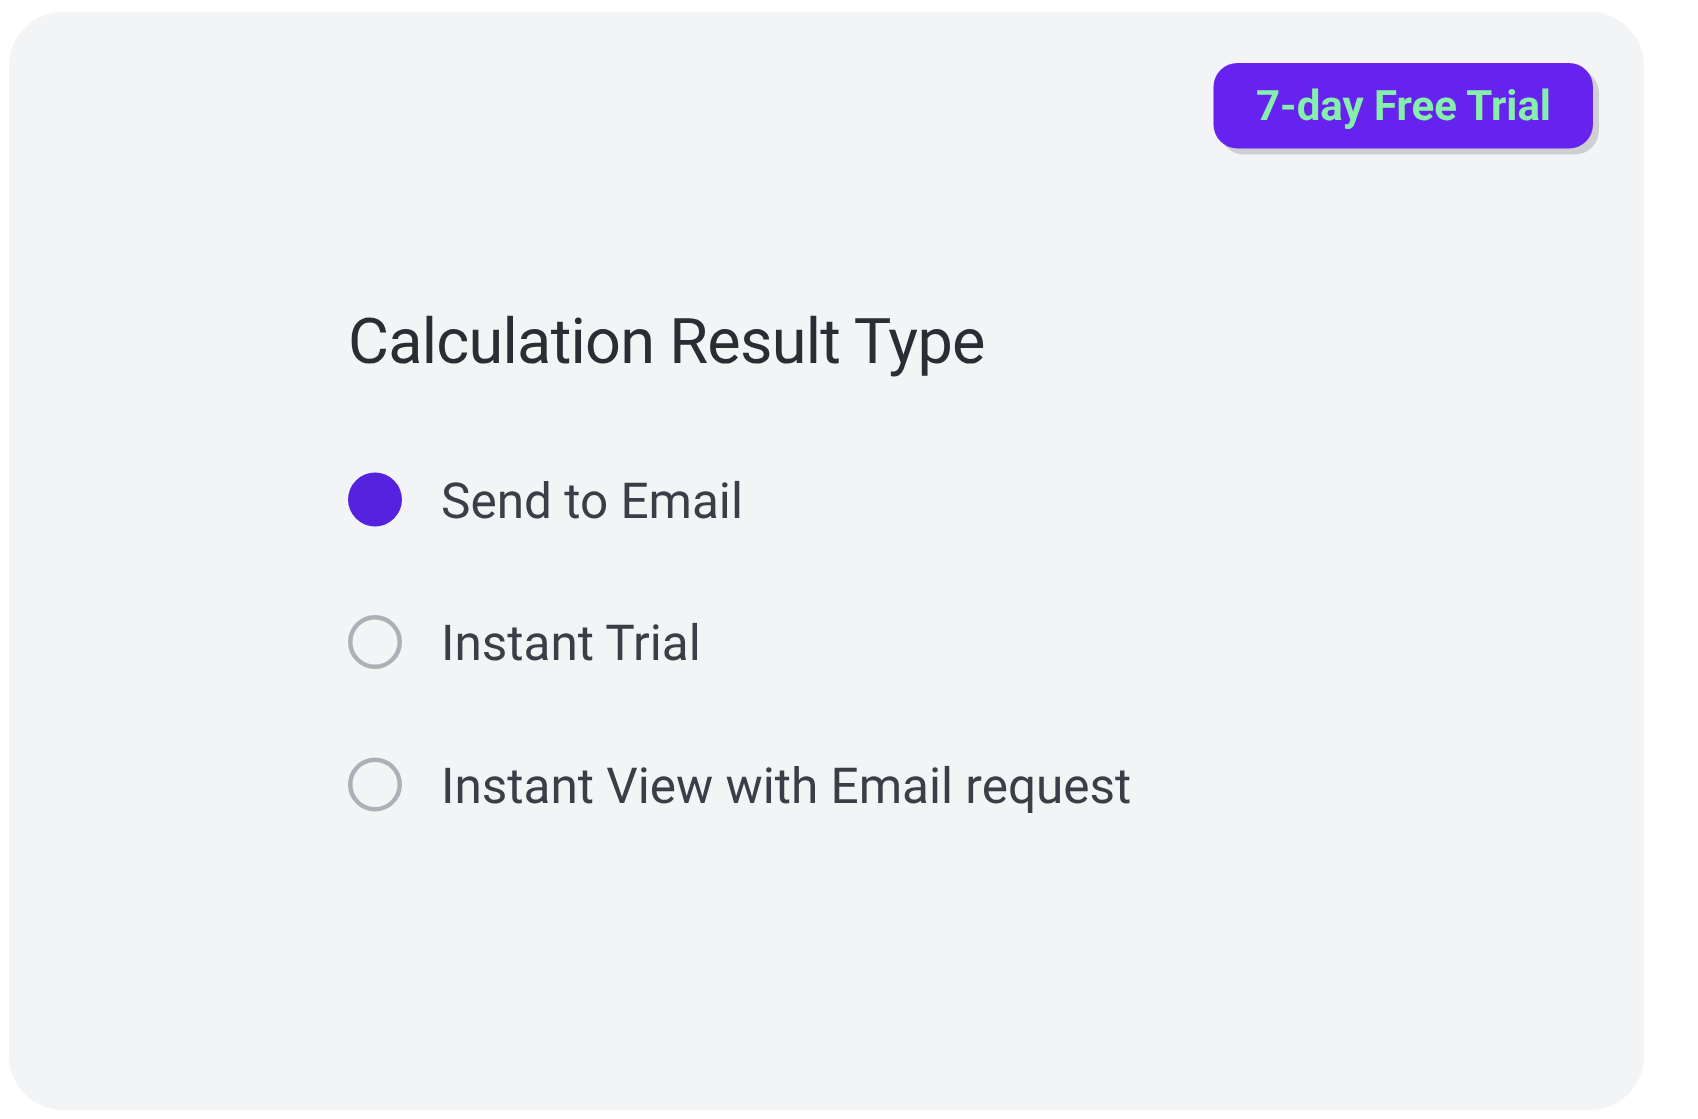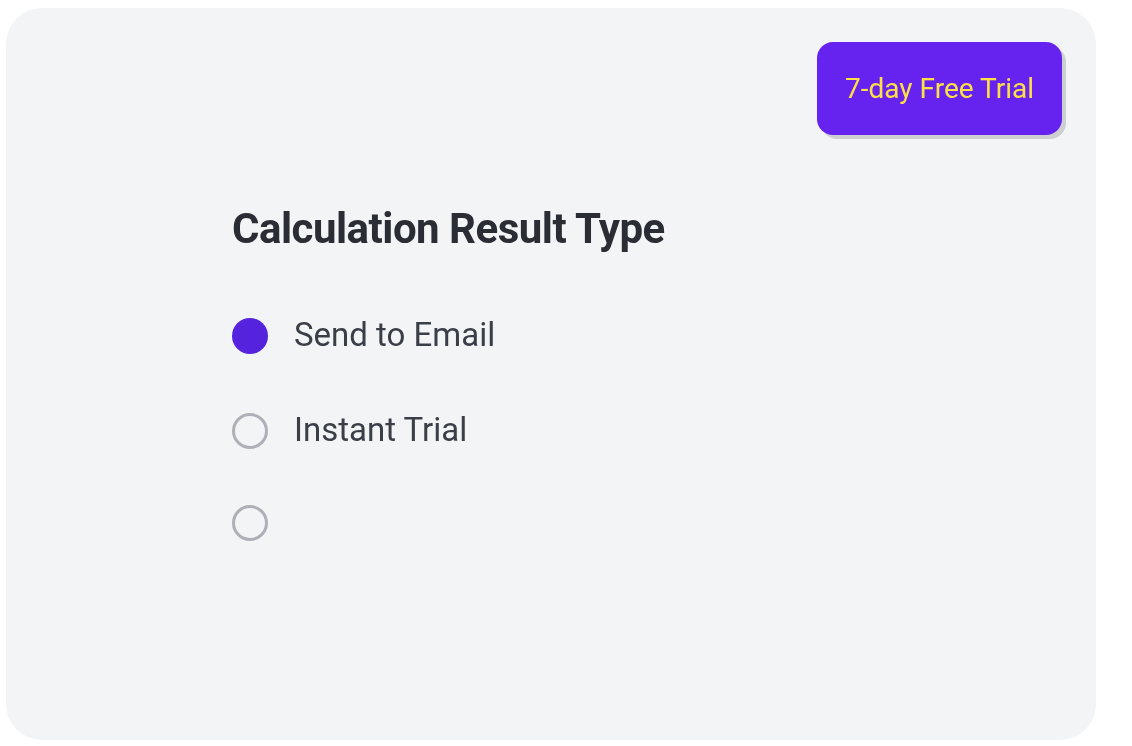--- a/index.html
+++ b/index.html
@@ -21,48 +21,48 @@
       width: 1090px;
       height: 732px;
       background: #f3f4f6;
       border-radius: 36px;
     }
     .trial-badge {
       position: absolute;
       top: 34px;
       right: 34px;
       background: #6622ee;
-      color: #fde047;
+      color: #86efac;
       font-size: 28px;
-      font-weight: 400;
-      padding: 30px 28px;
+      font-weight: 700;
+      padding: 12px 28px;
       border-radius: 16px;
       cursor: pointer;
       box-shadow: 4px 4px 0 rgba(0,0,0,0.15);
     }
     .content {
       position: absolute;
       top: 196px;
       left: 226px;
     }
     .heading {
       font-size: 42px;
-      font-weight: 700;
+      font-weight: 400;
       color: #2a2e34;
       margin-bottom: 62px;
       letter-spacing: -0.5px;
     }
     .radio-group {
       display: flex;
       flex-direction: column;
       gap: 56px;
     }
     .radio-item {
       display: flex;
-      align-items: flex-end;
+      align-items: flex-start;
       gap: 26px;
       cursor: pointer;
     }
     .radio-circle {
       width: 36px;
       height: 36px;
       border-radius: 50%;
       flex-shrink: 0;
     }
     .radio-circle.unselected {
@@ -98,17 +98,18 @@
         <span class="radio-label">Send to Email</span>
       </div>
 
       <div class="radio-item">
         <span class="radio-circle unselected"></span>
         <span class="radio-label">Instant Trial</span>
       </div>
 
       <div class="radio-item">
         <span class="radio-circle unselected"></span>
+        <span class="radio-label">Instant View with Email request</span>
       </div>
 
     </div>
   </div>
 </div>
 
 </body></html>

